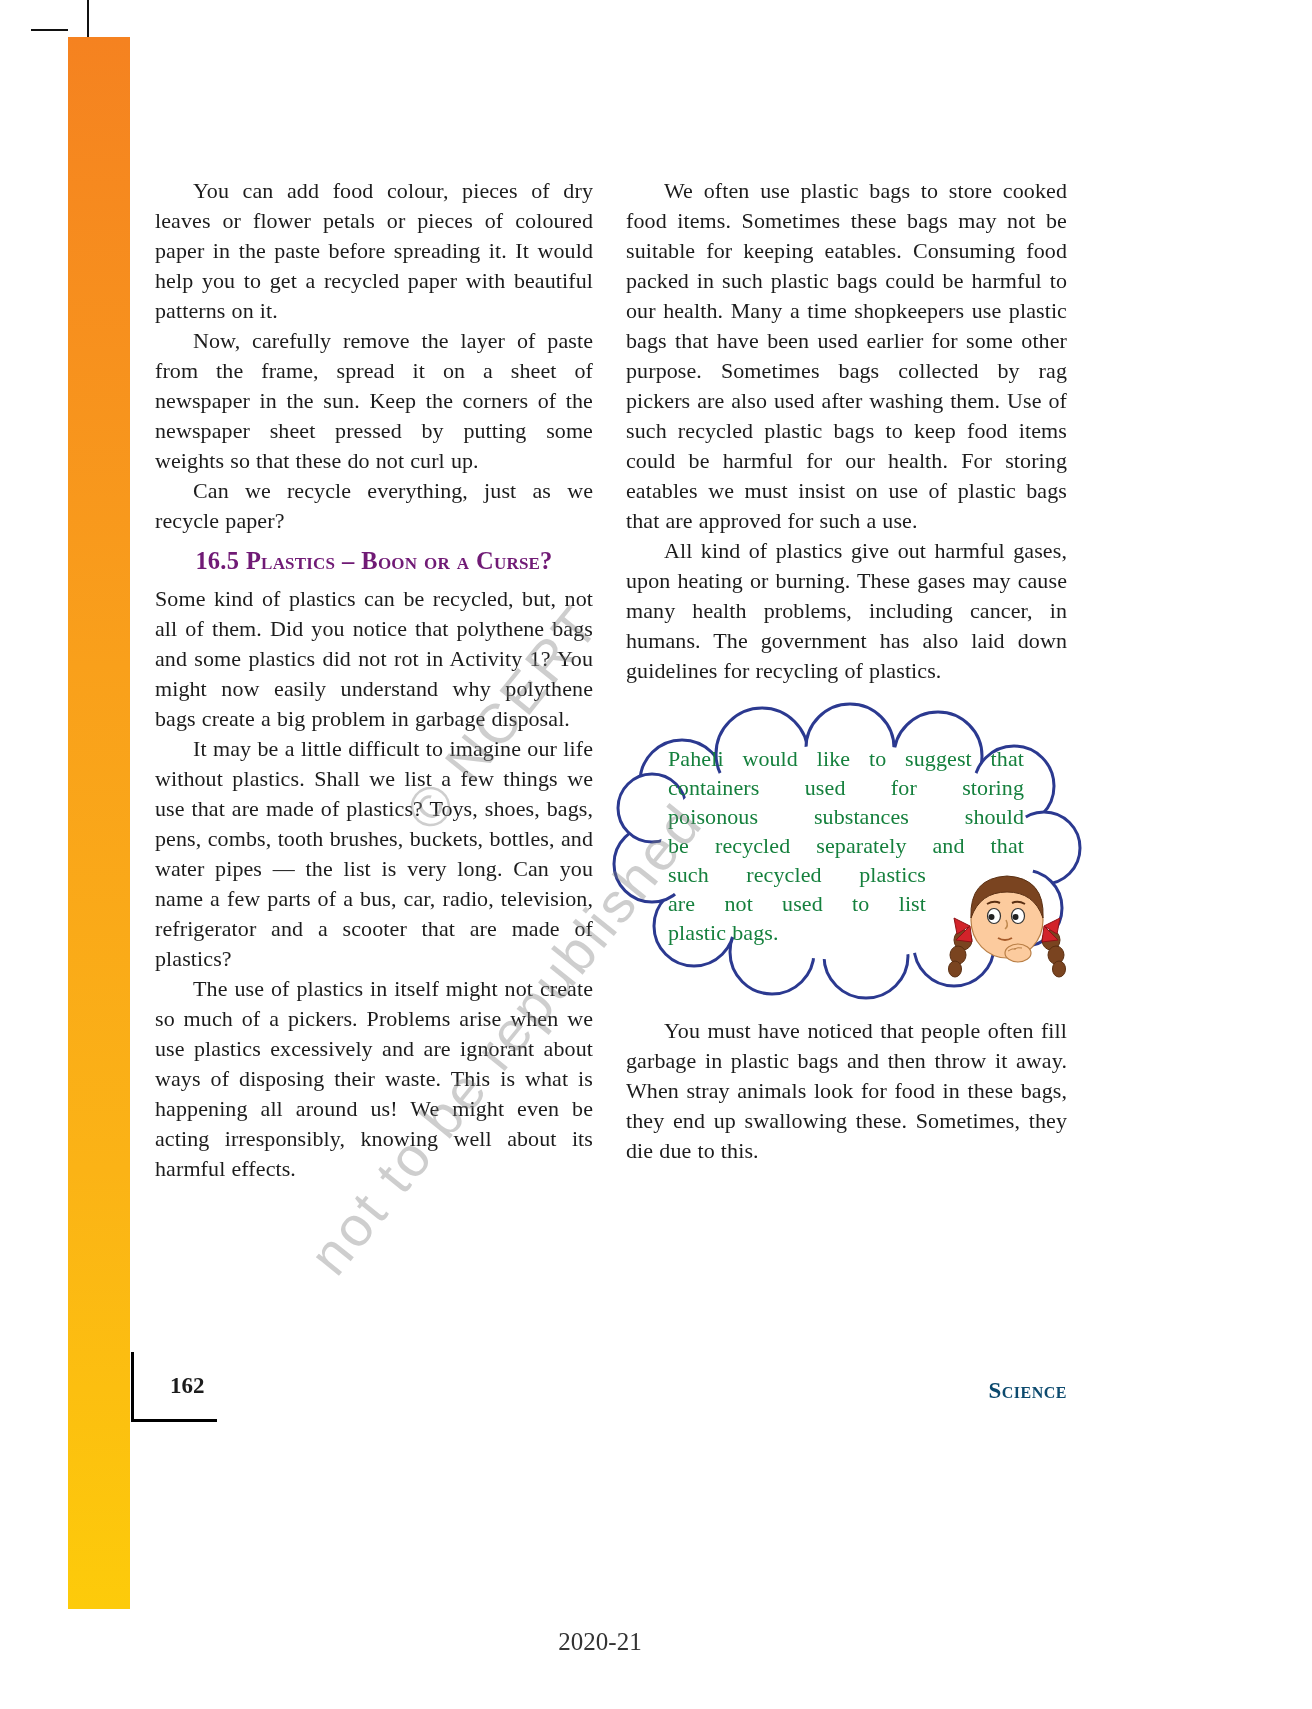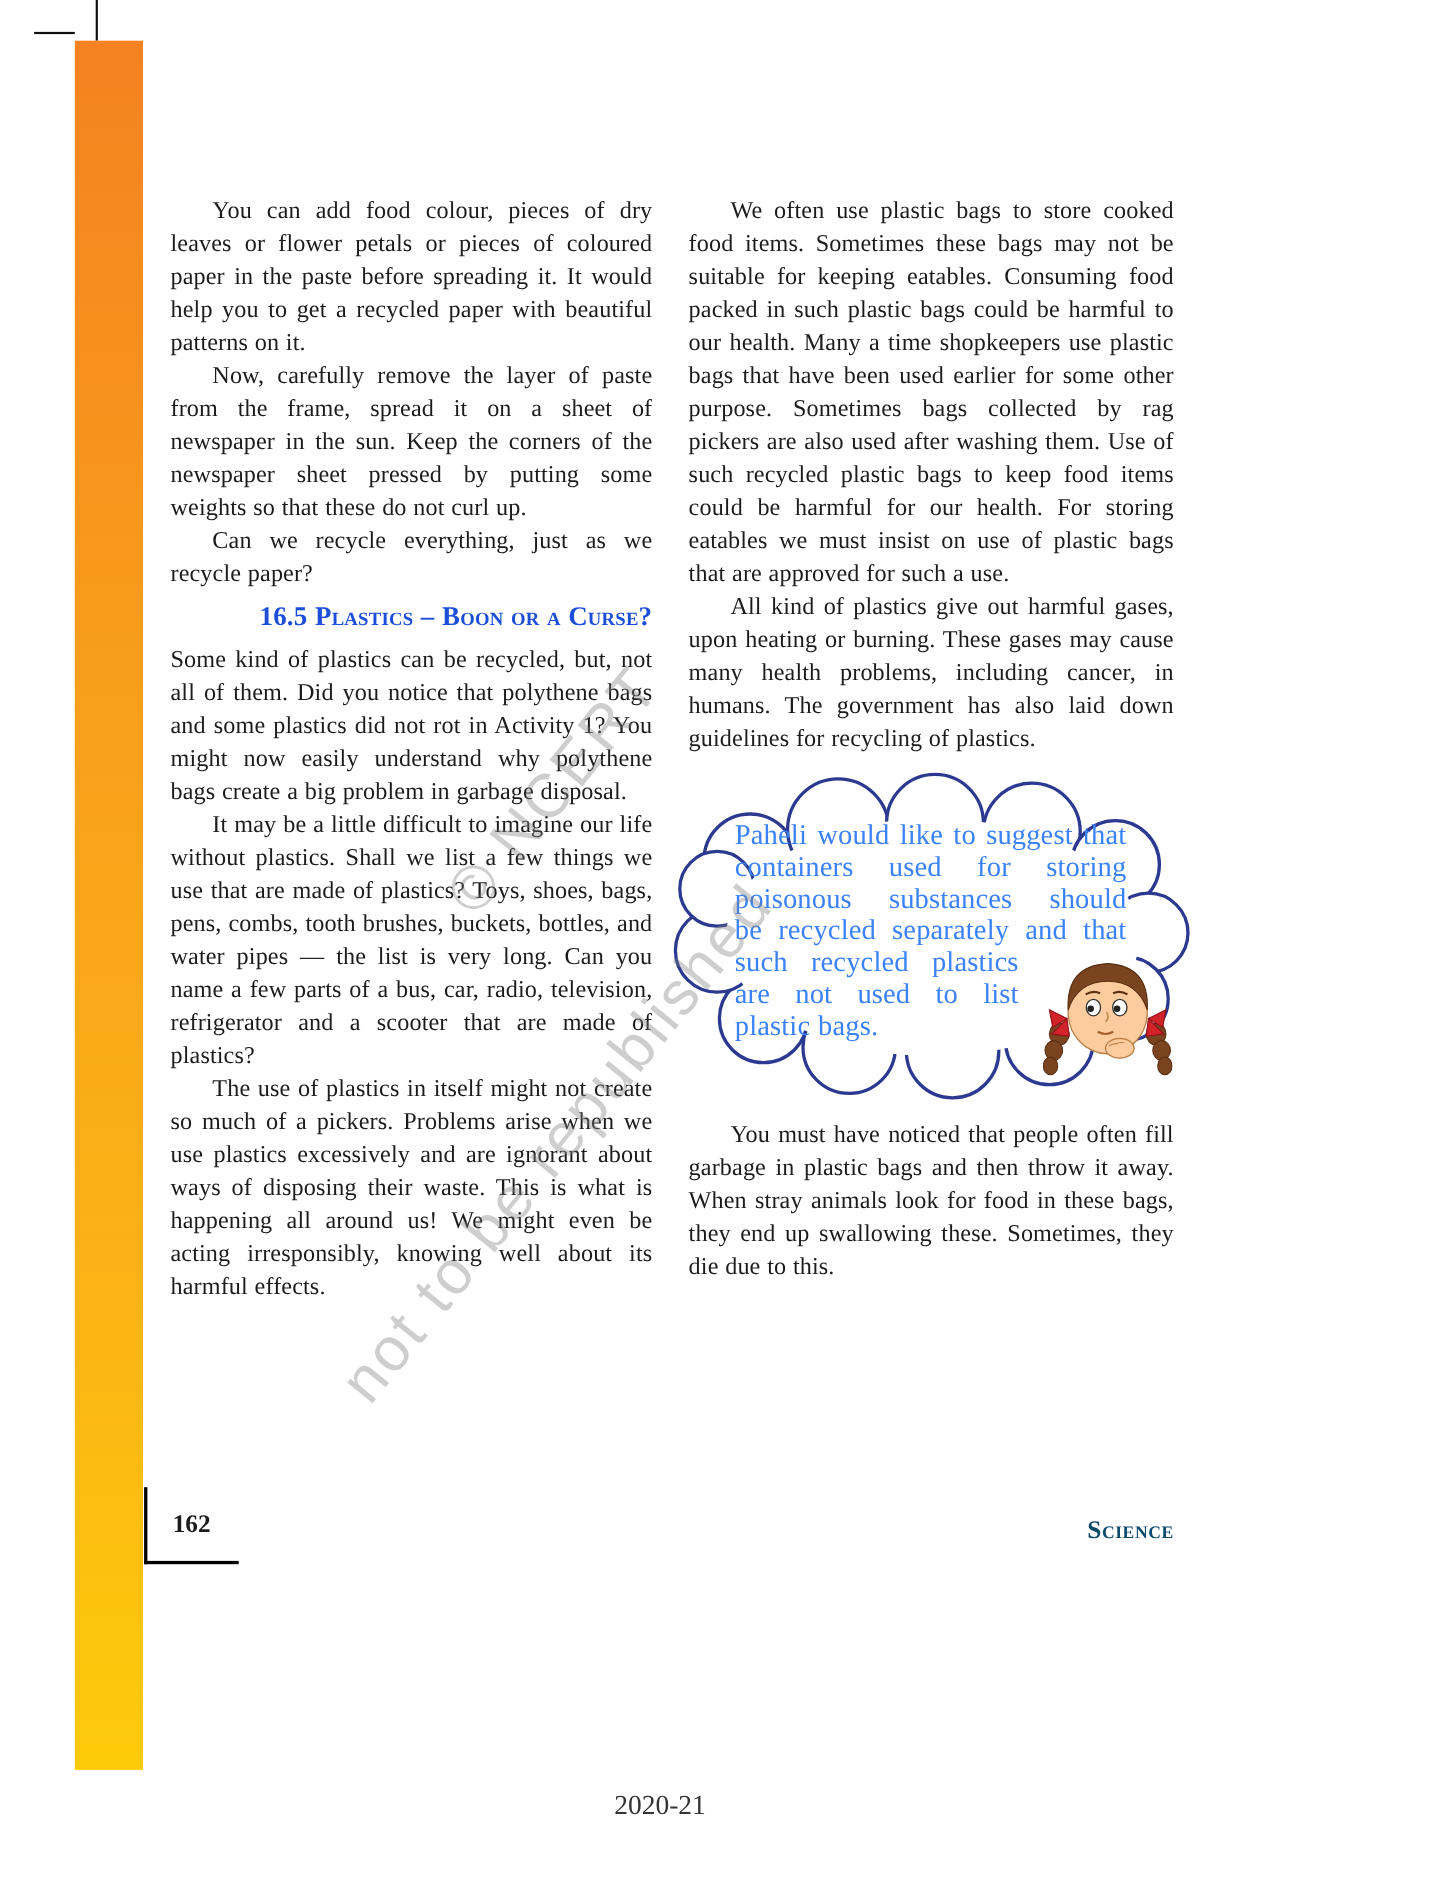--- a/index.html
+++ b/index.html
@@ -14,48 +14,48 @@
   .accent-bar {
     position:absolute; left:68px; top:37px; width:62px; height:1572px;
     background:linear-gradient(180deg,#F58220 0%,#F9A01B 40%,#FBB316 72%,#FDCB0A 100%);
   }
   .col { position:absolute; top:176px; font-size:22px; line-height:30px; text-align:justify; letter-spacing:0.1px; word-spacing:0.5px; }
   .col-left  { left:155px; width:438px; }
   .col-right { left:626px; width:441px; }
   p.para  { text-indent:38px; margin:0; }
   p.flush { text-indent:0; margin:0; }
   h2.section-heading {
-    color:#1d4ed8; font-variant:small-caps; font-weight:bold;
+    color:#701a75; font-variant:small-caps; font-weight:bold;
     font-size:24.5px; line-height:34px; margin:8px 0 6px 0;
-    text-align:right; letter-spacing:0.2px;
+    text-align:center; letter-spacing:0.2px;
   }
   
   .bubble-wrap { position:relative; width:474px; height:302px; margin:16px 0 12px -16px; }
   .bubble-svg  { position:absolute; left:0; top:0; }
   .bubble-text {
     position:absolute; left:58px; top:42px; width:356px;
-    color:#3b82f6; font-size:26px; line-height:29px; text-align:left;
+    color:#15803d; font-size:22px; line-height:29px; text-align:left;
   }
   .bl-j  { text-align:justify; text-align-last:justify; }
   .bl-j2 { width:258px; text-align:justify; text-align-last:justify; }
   .girl { position:absolute; right:18px; bottom:10px; }
   
   .wm {
     position:absolute; color:rgba(125,125,125,0.38);
     font-family:"Liberation Sans","DejaVu Sans",sans-serif;
     font-size:56px; letter-spacing:3px; white-space:nowrap;
     transform:rotate(-51deg); transform-origin:left top; pointer-events:none;
   }
   .wm1 { left:392px; top:802px; }
   .wm2 { left:296px; top:1246px; }
   
   .page-number-box {
     position:absolute; left:131px; top:1352px; width:86px; height:70px;
     border-left:3px solid #000; border-bottom:3px solid #000;
-    display:flex; align-items:center; padding-left:23px;
+    display:flex; align-items:center; padding-left:36px;
     font-weight:bold; font-size:23px;
   }
   .footer-brand {
     position:absolute; left:626px; top:1378px; width:441px;
     text-align:right; color:#0c4a6e; font-weight:bold;
     font-variant:small-caps; font-size:23px; letter-spacing:0.5px;
   }
   .year-mark {
     position:absolute; left:130px; top:1628px; width:940px;
     text-align:center; font-size:25px; color:#333;

